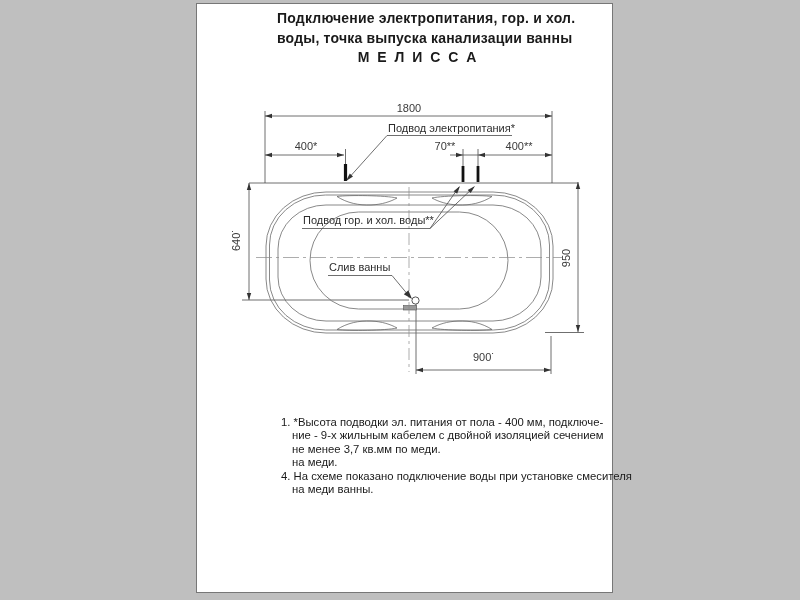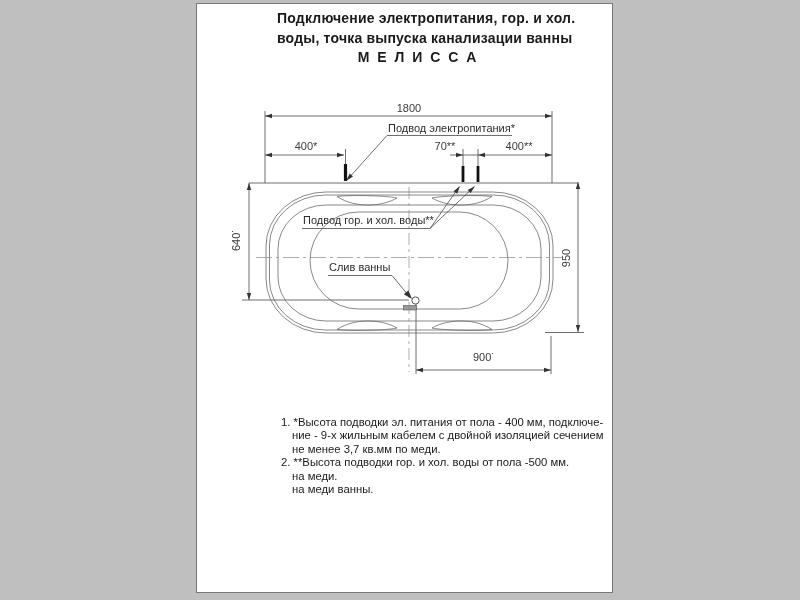--- a/index.html
+++ b/index.html
@@ -149,17 +149,17 @@
       <line class="thin" x1="392" y1="275.5" x2="409" y2="296"></line>
       <circle cx="415.5" cy="300.5" r="3.6" fill="#ffffff" stroke="#444444" stroke-width="0.9"></circle>
       <polygon class="arr" points="412,299 403.8,294.2 408.4,290.3"></polygon>
     </g>
   </svg>
 
   <div class="notes-block">
     <div class="note-line">1. *Высота подводки эл. питания от пола - 400 мм, подключе-</div>
     <div class="note-line ind">ние - 9-х жильным кабелем с двойной изоляцией сечением</div>
     <div class="note-line ind">не менее 3,7 кв.мм по меди.</div>
-    <div class="note-line">2. **Высота подводки гор. и хол. воды от пола -500 мм.</div>
     <div class="note-line ind">на меди.</div>
+    <div class="note-line">4. На схеме показано подключение воды при установке смесителя</div>
     <div class="note-line ind">на меди ванны.</div>
   </div>
 </div>
 
 </body></html>

